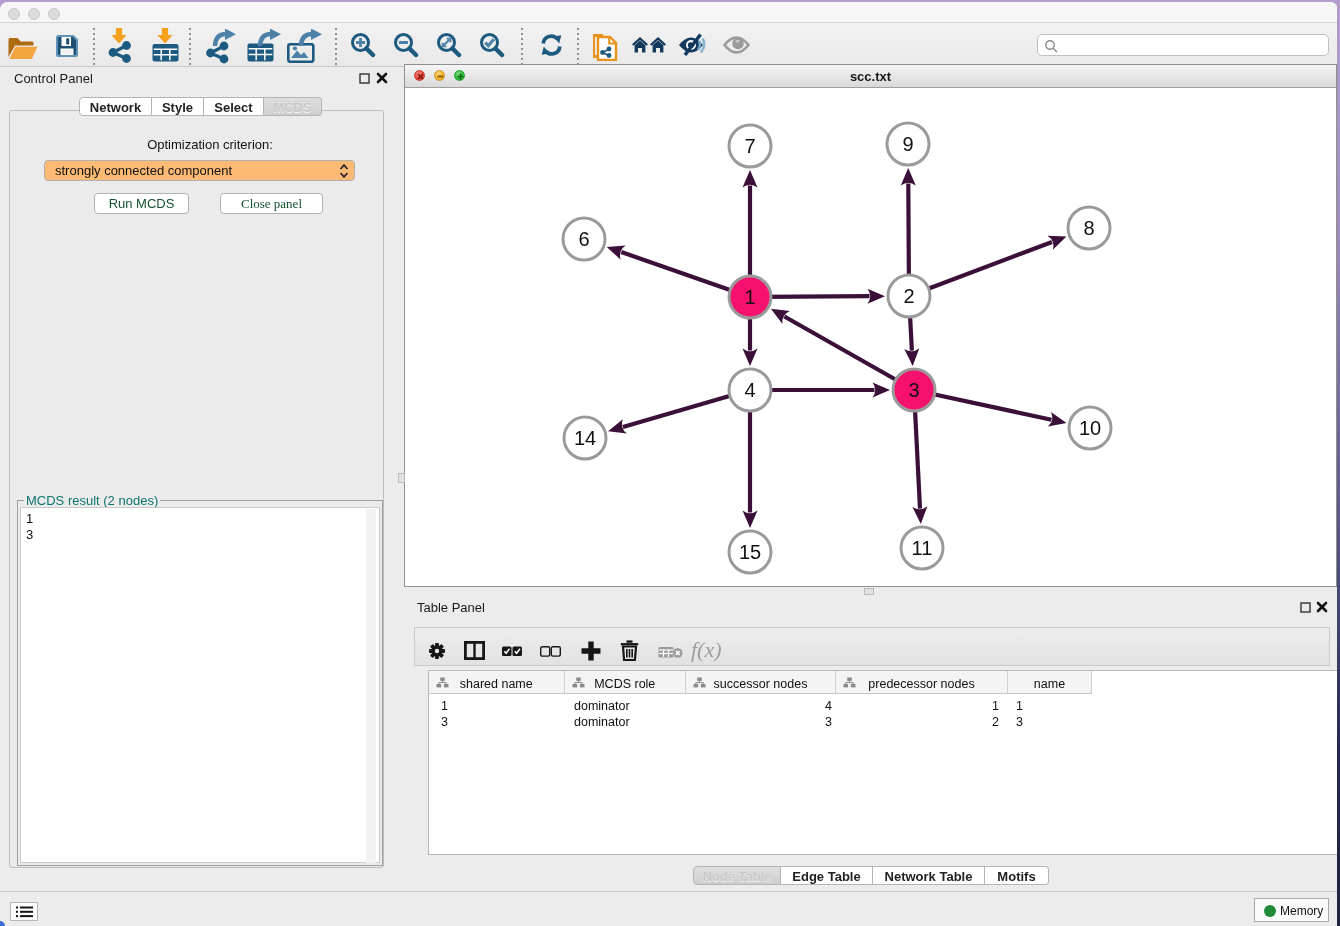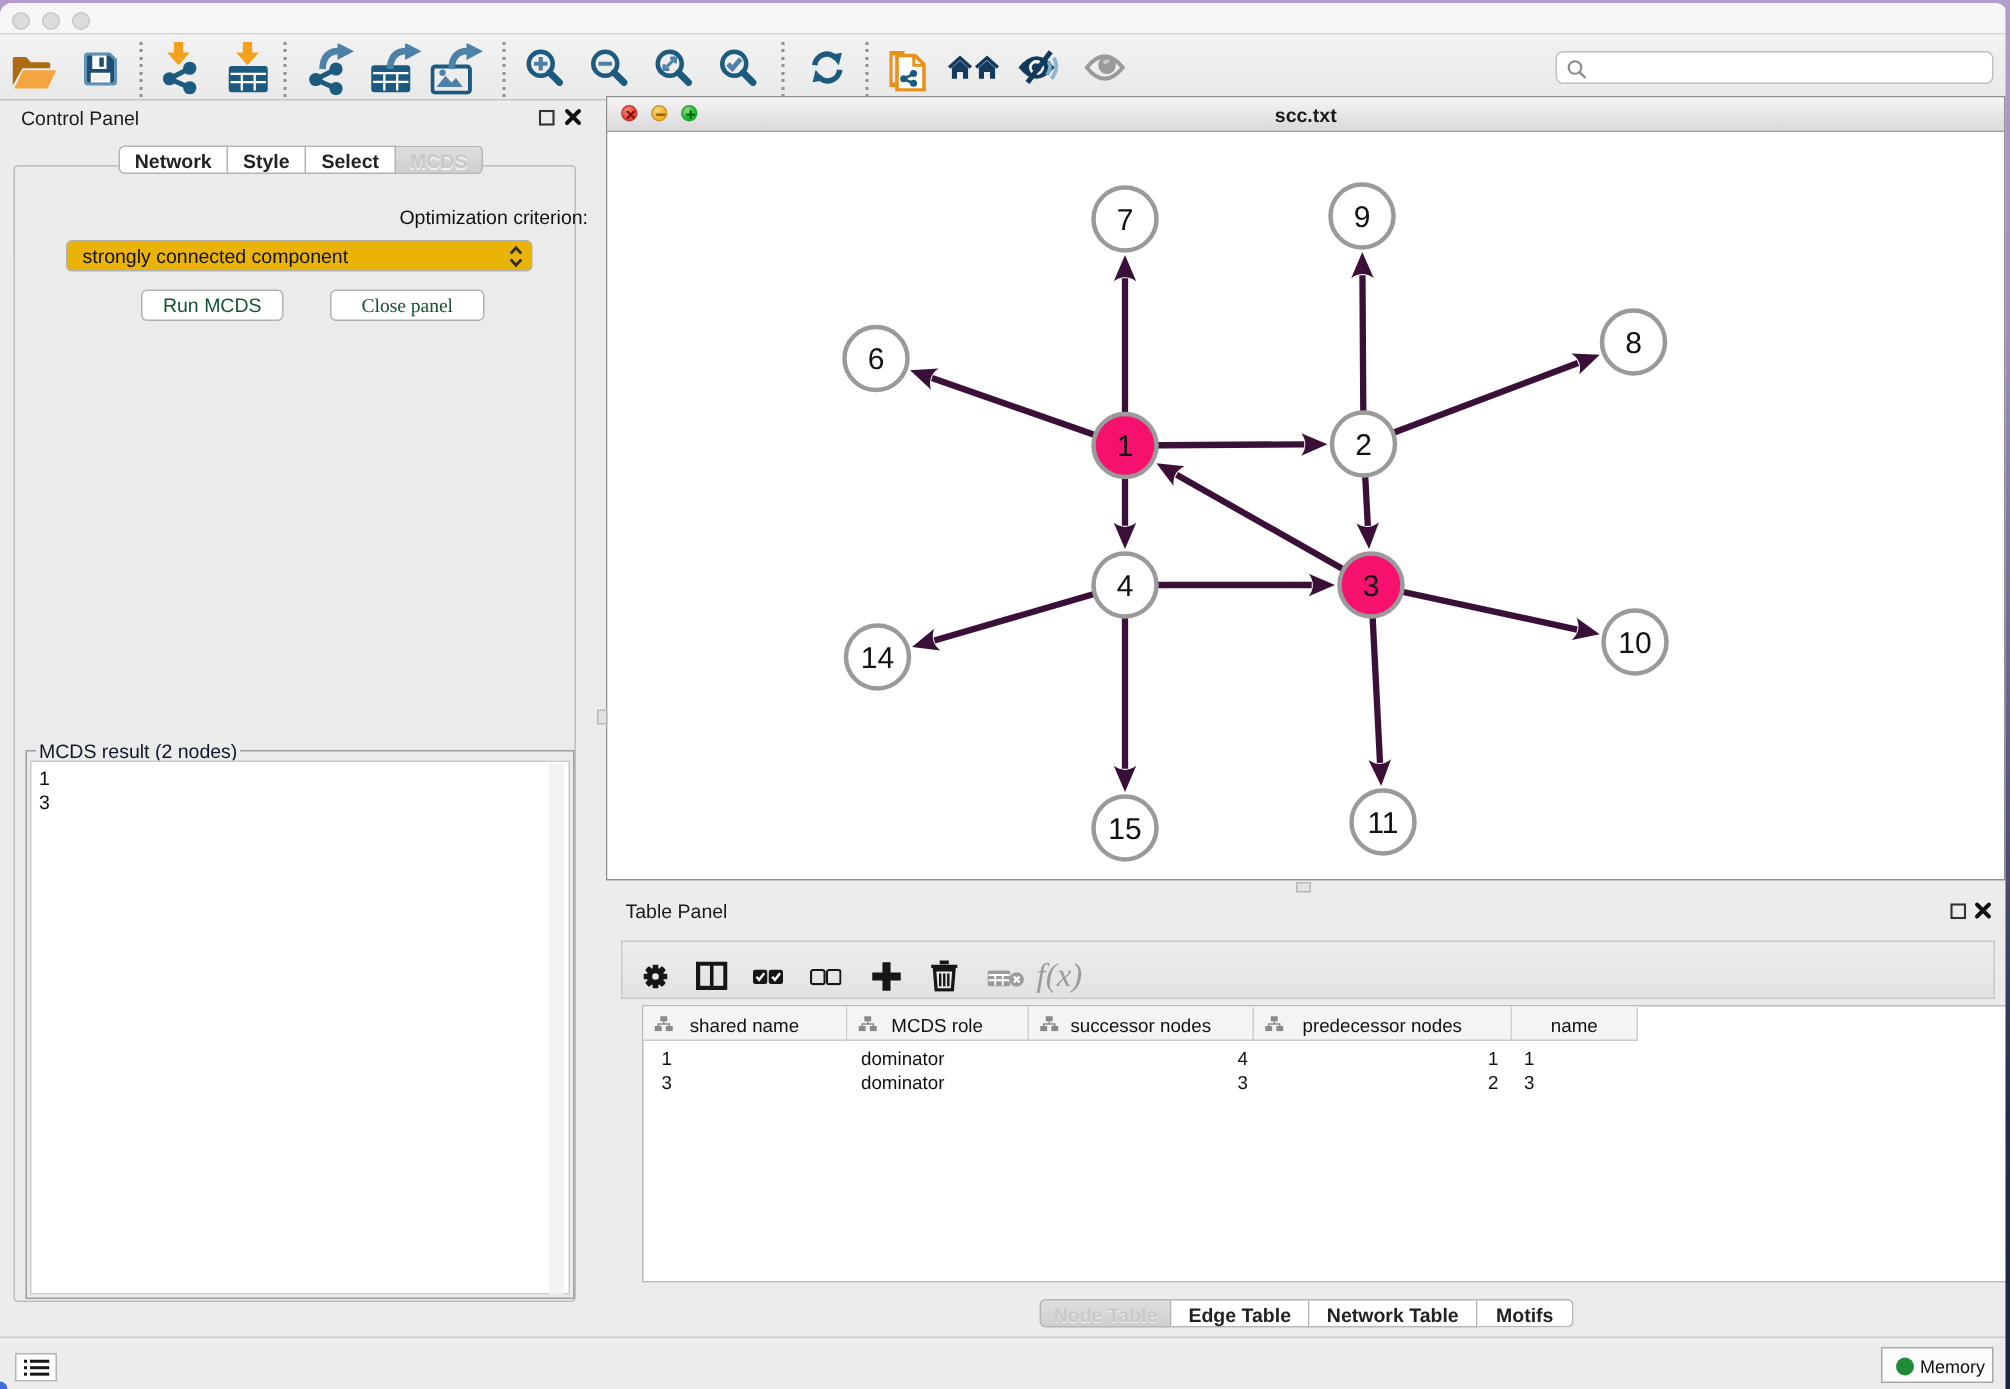--- a/index.html
+++ b/index.html
@@ -17,26 +17,26 @@
 #searchbox { position:absolute; left:1037px; top:11px; width:292px; height:22px; background:#fff; border:1px solid #c0c0c0; border-radius:5px; }
 
 #cp-title { position:absolute; left:14px; top:69px; font-size:13px; color:#1a1a1a; }
 #cp-box { position:absolute; left:9px; top:108px; width:375px; height:758px; background:#ebebeb; border:1px solid #bdbdbd; border-radius:3px; }
 .tabgrp { position:absolute; display:flex; }
 .tab { font-weight:bold; font-size:13px; color:#222; background:#fff; border:1px solid #b4b4b4; border-left:none; padding:2px 0 0 0; text-align:center; height:19px; }
 .tab.first { border-left:1px solid #b4b4b4; border-radius:4px 0 0 4px; }
 .tab.last { border-radius:0 4px 4px 0; }
 .tab.sel { background:linear-gradient(#dedede,#cfcfcf); color:#c9c9c9; text-shadow:0 1px 0 #f2f2f2; }
 #cp-tabs { left:79px; top:95px; }
-#opt-label { position:absolute; left:0; top:135px; width:392px; text-align:right; font-size:13px; color:#111;padding-left:28px; }
-#dropdown { position:absolute; left:44px; top:158px; width:311px; height:21px; background:#eab308; border:1px solid #b1b1b1; border-radius:4px; font-size:13px; color:#111; padding:2px 0 0 10px; }
+#opt-label { position:absolute; left:0; top:135px; width:392px; text-align:center; font-size:13px; color:#111;padding-left:28px; }
+#dropdown { position:absolute; left:44px; top:158px; width:311px; height:21px; background:#fdba74; border:1px solid #b1b1b1; border-radius:4px; font-size:13px; color:#111; padding:2px 0 0 10px; }
 #dd-arrows { position:absolute; right:5px; top:2px; width:10px; height:16px; }
 .btn { position:absolute; height:21px; background:#fff; border:1px solid #b1b1b1; border-radius:4px; font-size:13px; color:#14532d; text-align:center; padding-top:2px; }
 #fieldset { position:absolute; left:17px; top:498px; width:366px; height:366px; border:1px solid #9f9f9f; }
-#fs-legend { position:absolute; left:6px; top:-8px; background:#ebebeb; font-size:13px; color:#0f172a; padding:0 2px; }
+#fs-legend { position:absolute; left:6px; top:-8px; background:#ebebeb; font-size:13px; color:#0f766e; padding:0 2px; }
 #fs-inner { position:absolute; left:2px; top:6px; width:360px; height:356px; background:#fff; border:1px solid #c9c9c9; font-size:13px; color:#111; line-height:16px; padding:3px 0 0 5px; }
 #fs-scroll { position:absolute; right:3px; top:1px; width:10px; height:354px; background:#f2f2f2; }
 
 #netwin { position:absolute; left:404px; top:62px; width:933px; height:523px; border:1px solid #8f8f8f; background:#fff; }
 #nettitle { position:absolute; left:0; top:0; width:931px; height:23px; background:linear-gradient(#f5f5f5,#d9d9d9); border-bottom:1px solid #9f9f9f; }
 #nettitletext { position:absolute; left:0; top:4px; width:931px; text-align:center; font-size:13px; font-weight:bold; color:#1a1a1a; }
 .mactl { position:absolute; top:5px; width:11px; height:11px; border-radius:50%; }
 #netcanvas { position:absolute; left:0; top:24px; width:931px; height:497px; background:#fff; }
 
 #tp-title { position:absolute; left:417px; top:598px; font-size:13px; color:#1a1a1a; }

